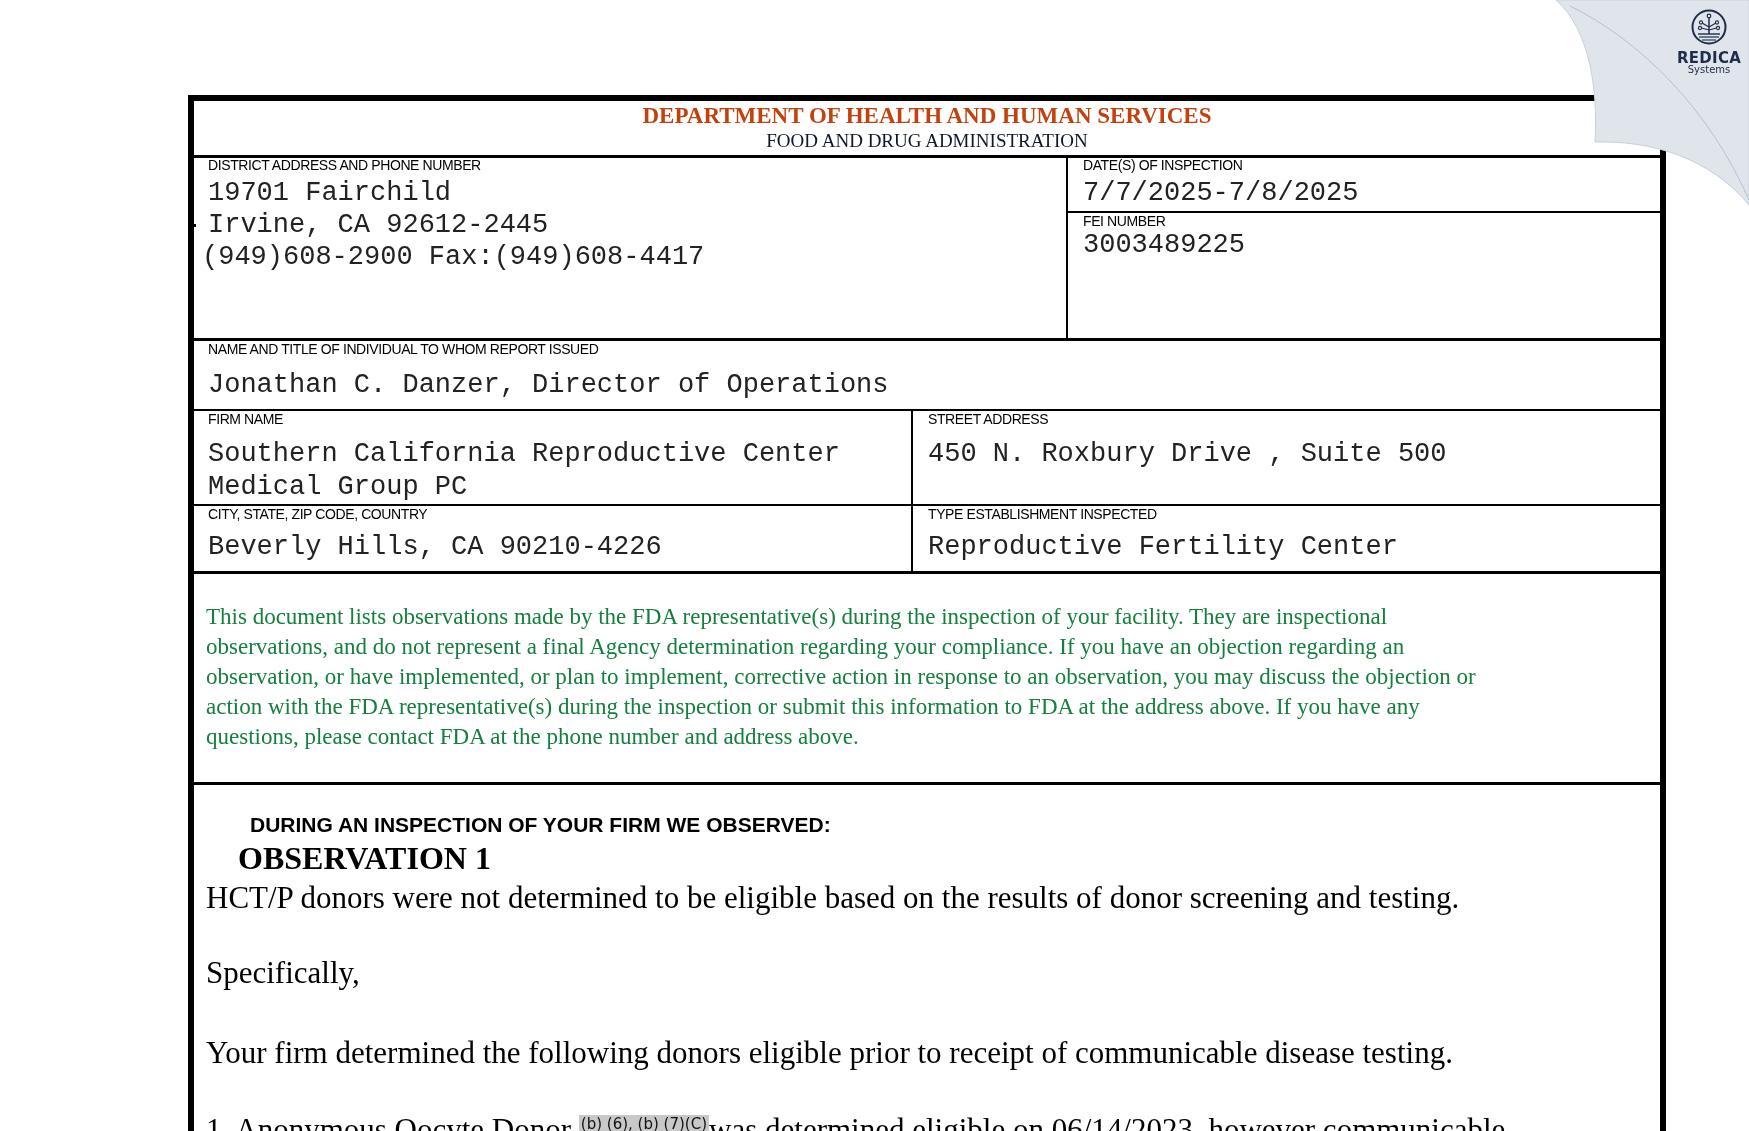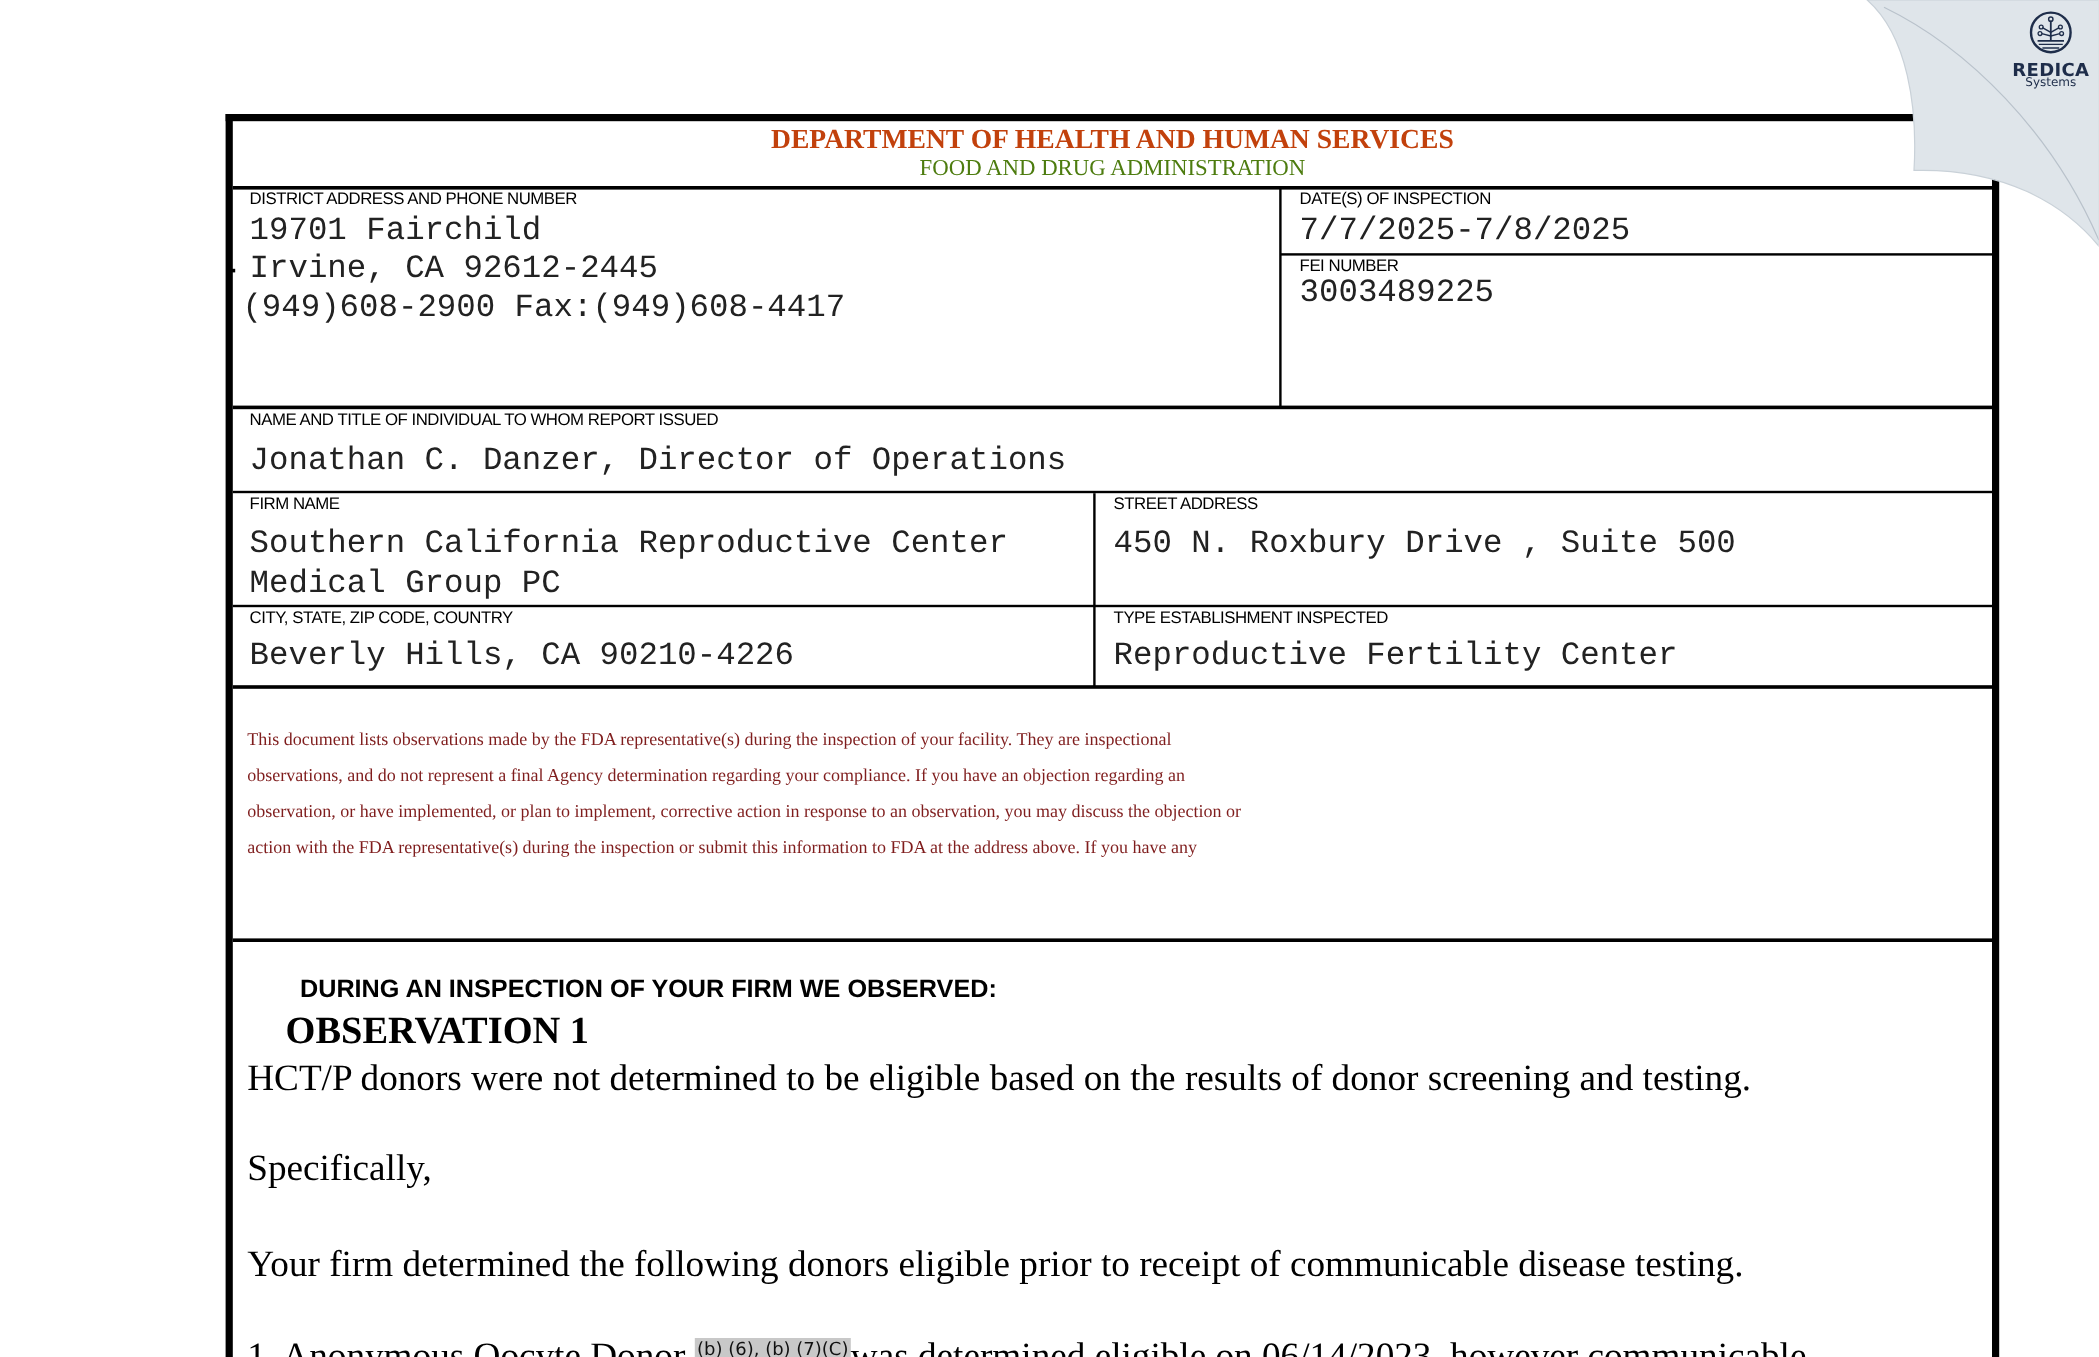--- a/index.html
+++ b/index.html
@@ -6,24 +6,24 @@
   body { width:1749px; height:1131px; position:relative; overflow:hidden; }
   .abs { position:absolute; }
   .form {
     position:absolute; left:188px; top:95px; width:1478px; height:1100px;
     border-left:6px solid #000; border-top:6px solid #000; border-right:6px solid #000;
     box-sizing:border-box;
   }
   .hline { position:absolute; background:#000; }
   .vline { position:absolute; background:#000; }
   .hdr1 { font-family:"Liberation Serif", serif; font-weight:bold; font-size:23px; color:#c2410c; text-align:center; white-space:nowrap; }
-  .hdr2 { font-family:"Liberation Serif", serif; font-size:19px; color:#4d7c0f; text-align:center; white-space:nowrap; }
+  .hdr2 { font-family:"Liberation Serif", serif; font-size:19px; color:#0f172a; text-align:center; white-space:nowrap; }
   .lbl { font-family:"Liberation Sans", sans-serif; font-size:14px; color:#000; white-space:nowrap; letter-spacing:-0.4px; }
   .val { font-family:"Liberation Mono", monospace; font-size:27px; color:#222; white-space:nowrap; }
-  .disc { font-family:"Liberation Serif", serif; font-size:15px; color:#7f1d1d; line-height:30px; white-space:nowrap; }
+  .disc { font-family:"Liberation Serif", serif; font-size:23px; color:#15803d; line-height:30px; white-space:nowrap; }
   .obsh { font-family:"Liberation Sans", sans-serif; font-weight:bold; font-size:21px; color:#000; white-space:nowrap; }
   .obst { font-family:"Liberation Serif", serif; font-weight:bold; font-size:32px; color:#000; white-space:nowrap; }
   .body { font-family:"Liberation Serif", serif; font-size:31px; color:#000; white-space:nowrap; }
   .redact { display:inline-block; background:#c8c8c8; font-family:"DejaVu Sans", sans-serif; font-size:15px; color:#111; padding:0 2px; vertical-align:super; line-height:18px; }
   .logo-text { font-family:"DejaVu Sans", sans-serif; color:#1e2d4a; text-align:center; white-space:nowrap; }
 </style>
 </head>
 <body>
 
 <div class="form"></div>
@@ -63,20 +63,21 @@
 <div class="abs val" style="left:208px; top:532px;">Beverly Hills, CA 90210-4226</div>
 <div class="abs lbl" style="left:928px; top:506px;">TYPE ESTABLISHMENT INSPECTED</div>
 <div class="abs val" style="left:928px; top:532px;">Reproductive Fertility Center</div>
 <div class="hline" style="left:194px; width:1466px; top:571px; height:3px;"></div>
 
 <div class="abs" style="left:206px; top:602px;">
   <div class="disc">This document lists observations made by the FDA representative(s) during the inspection of your facility. They are inspectional</div>
   <div class="disc">observations, and do not represent a final Agency determination regarding your compliance. If you have an objection regarding an</div>
   <div class="disc">observation, or have implemented, or plan to implement, corrective action in response to an observation, you may discuss the objection or</div>
   <div class="disc">action with the FDA representative(s) during the inspection or submit this information to FDA at the address above. If you have any</div>
+  <div class="disc">questions, please contact FDA at the phone number and address above.</div>
 </div>
 <div class="hline" style="left:194px; width:1466px; top:782px; height:3px;"></div>
 
 <div class="abs obsh" style="left:206px; top:813px;margin-left:44px;">DURING AN INSPECTION OF YOUR FIRM WE OBSERVED:</div>
 <div class="abs obst" style="left:206px; top:840px;margin-left:32px;">OBSERVATION 1</div>
 <div class="abs body" style="left:206px; top:880px;">HCT/P donors were not determined to be eligible based on the results of donor screening and testing.</div>
 <div class="abs body" style="left:206px; top:955px;">Specifically,</div>
 <div class="abs body" style="left:206px; top:1035px;">Your firm determined the following donors eligible prior to receipt of communicable disease testing.</div>
 <div class="abs body" style="left:206px; top:1112px;">
   <span>1. Anonymous Oocyte Donor </span><span class="redact">(b) (6), (b) (7)(C)</span><span>was determined eligible on 06/14/2023, however communicable</span>

